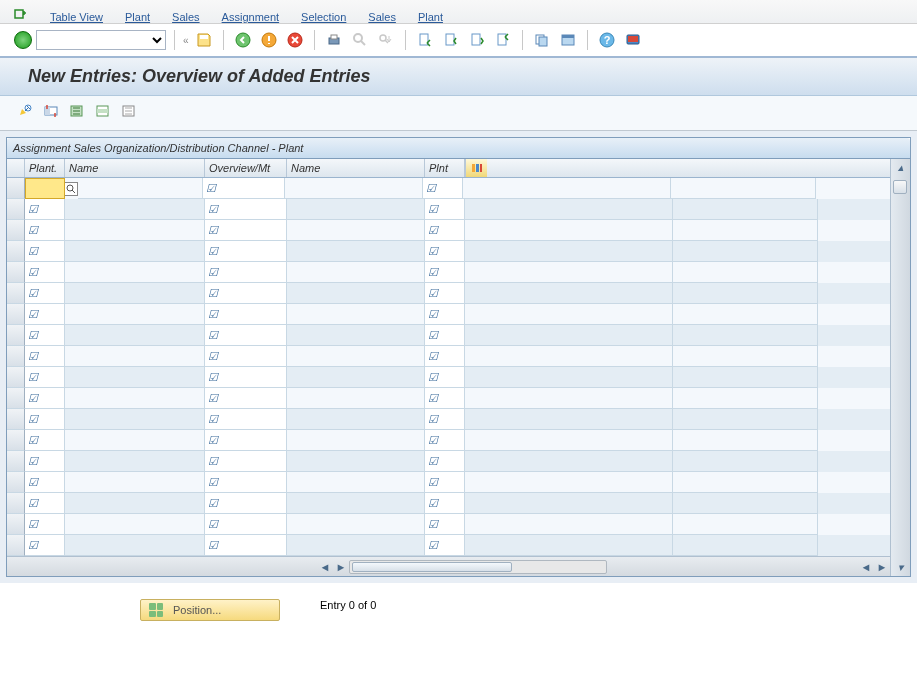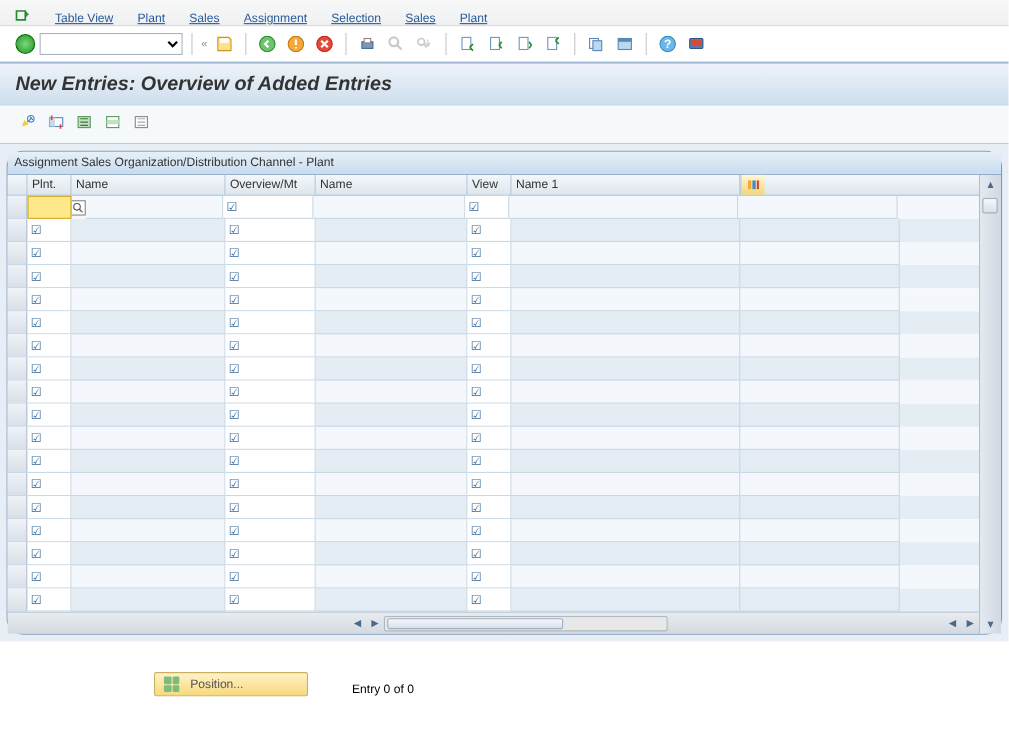--- a/index.html
+++ b/index.html
@@ -5,25 +5,25 @@
   * { box-sizing: border-box; margin: 0; padding: 0; font-family: Arial, sans-serif; font-size: 11px; }
   body { background: #fff; width: 917px; height: 685px; overflow: hidden; }
   .menubar { height: 24px; background: linear-gradient(#f8f8f8, #eef0f2); border-bottom: 1px solid #d0d0d0; display: flex; align-items: flex-end; padding: 0 12px; gap: 22px; color: #2a5a9a; }
   .menubar .menu-icon { width: 16px; height: 16px; }
   .menu-item { text-decoration: underline; cursor: pointer; }
   .toolbar1 { height: 34px; display:flex; align-items:center; gap:4px; padding: 0 14px; border-bottom: 2px solid #a0b8d4; background:#fff;}
   .toolbar1 .chk { width:18px; height:18px; border-radius:50%; background:radial-gradient(#7fd47f, #1a9a1a); border:1px solid #0a6a0a; }
   .toolbar1 select { width:130px; height:20px; border:1px solid #a8b4c4; background:#fff; }
   .toolbar1 .sep { width:1px; height:20px; background:#c8c8c8; margin:0 4px; }
   .tbtn { width:22px; height:22px; display:flex; align-items:center; justify-content:center; border:1px solid transparent; border-radius:2px; }
-  .title-area { background:linear-gradient(#eef3f8,#cedeee); padding: 8px 14px; border-bottom:1px solid #b0c8dd; }
+  .title-area { background:linear-gradient(#eef3f8,#cedeee); padding: 8px 28px; border-bottom:1px solid #b0c8dd; }
   .title-area h1 { font-size:18px; font-style:italic; font-weight:bold; color:#333; }
   .toolbar2 { padding:4px 14px 8px 14px; display:flex; gap:4px; background:#f5f9fc; border-bottom:1px solid #c0c8d0; }
   .main { padding:6px; background:#e8eef5; }
-  .panel { background:#fff; border:1px solid #7f9dbb; border-radius:15px; }
+  .panel { background:#fff; border:1px solid #7f9dbb; border-radius:0;font-style:italic; }
   .panel-title { background:linear-gradient(#e8f0f8,#c7dcef); border-bottom:1px solid #7f9dbb; padding:4px 6px; color:#333; border-radius:3px 3px 0 0;}
   .grid-wrap { display:flex; }
   .grid { flex:1; }
   .grid-header { display:flex; background:linear-gradient(#f4f7fa,#dde6ee); border-bottom:1px solid #9ab4ce; }
   .grid-header .gh { border-right:1px solid #b8c8d8; padding:3px 4px; color:#333; font-size:11px; }
   .gh.selcol{width:18px;} .gh.sorg{width:40px;} .gh.name{width:140px;} .gh.dch{width:82px;} .gh.name2{width:138px;} .gh.plnt{width:40px;} .gh.name1{width:208px;} .gh.status{width:145px;}
   .config-btn{width:22px; background:linear-gradient(#fff8d8,#f0d878); border-left:1px solid #b8c8d8; display:flex; align-items:center; justify-content:center;}
   .grid-body { }
   .grow { display:flex; height:21px; }
   .grow:nth-child(odd){background:#f4f8fc;}
@@ -38,21 +38,21 @@
   .vscroll { width:20px; background:linear-gradient(90deg,#e4eaf0,#d0d8e0); border-left:1px solid #b0c0d0; position:relative; display:flex; flex-direction:column;}
   .vscroll .arr{height:17px; display:flex; align-items:center; justify-content:center; color:#4a6a8a;}
   .vscroll .thumb{height:14px; width:14px; background:linear-gradient(#f8f8f8,#d8e0e8); border:1px solid #a0b0c0; margin:4px 2px; border-radius:2px;}
   .vscroll .track{flex:1;}
   .hscroll-row { display:flex; align-items:center; height:20px; background:linear-gradient(#e8ecf0,#d4dae0); border-top:1px solid #b0c0d0;}
   .hscroll-row .arr{width:16px; text-align:center; color:#4a6a8a;}
   .hscroll-row .track{flex:1; height:14px; background:#e8e8e8; border:1px solid #b0b8c0; border-radius:2px; display:flex; align-items:center; padding:0 2px;}
   .hscroll-row .thumb{width:160px; height:10px; background:linear-gradient(#f4f8fc,#d8e0e8); border:1px solid #a0b0c0; border-radius:2px; margin-left:0;}
   .hscroll-row .spacer-left{width:310px;}
   .hscroll-row .spacer-right{flex:1;}
-  .footer { display:flex; align-items:flex-end; gap:40px; padding:28px 0 16px 140px; }
+  .footer { display:flex; align-items:flex-start; gap:40px; padding:16px 0 16px 140px; }
   .pos-btn { width:140px; height:22px; background:linear-gradient(#fff2c8,#f6da7e); border:1px solid #c8b060; display:flex; align-items:center; padding:0 8px; gap:10px; color:#555; border-radius:2px;}
   .pos-btn .dots{width:14px;height:14px;display:grid;grid-template-columns:1fr 1fr;gap:1px;}
   .pos-btn .dots span{background:#7bbd7b;border-radius:1px;}
   svg { display:block; }
 </style>
 </head>
 <body>
 
 <div class="menubar">
   <span class="menu-icon">
@@ -212,26 +212,25 @@
 </div>
 
 <div class="main">
   <div class="panel">
     <div class="panel-title">Assignment Sales Organization/Distribution Channel - Plant</div>
 
     <div class="grid-wrap">
       <div class="grid">
         <div class="grid-header">
           <div class="gh selcol"></div>
-          <div class="gh sorg">Plnt.</div>
+          <div class="gh sorg">Plant.</div>
           <div class="gh name">Name</div>
           <div class="gh dch">Overview/Mt</div>
           <div class="gh name2">Name</div>
-          <div class="gh plnt">View</div>
-          <div class="gh name1">Name 1</div>
+          <div class="gh plnt">Plnt</div>
           <div class="config-btn">
             <svg width="12" height="12">
                 <rect x="1" y="2" width="3" height="8" fill="#f4a838"></rect>
                 <rect x="5" y="2" width="3" height="8" fill="#4a88c8"></rect>
                 <rect x="9" y="2" width="2" height="8" fill="#d84838"></rect>
               </svg>
           </div>
         </div>
         <div class="grid-body" id="grid-body">
             <div class="grow">

